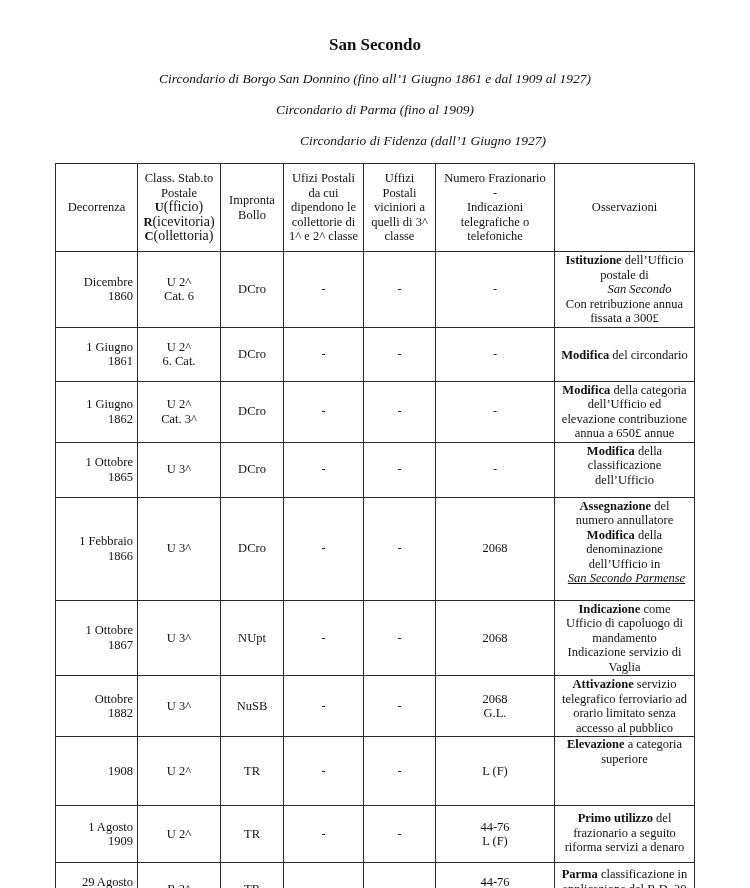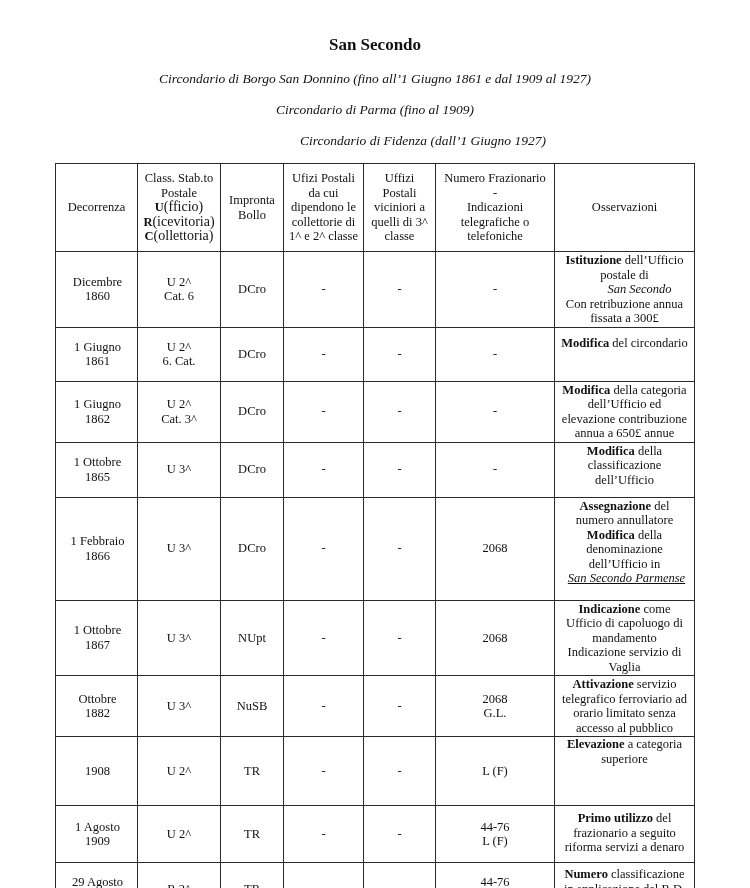--- a/index.html
+++ b/index.html
@@ -22,21 +22,21 @@
     position: absolute; left: 55px; top: 163px;
     border-collapse: collapse; table-layout: fixed;
     width: 639px; font-size: 12.5px; line-height: 14.5px;
   }
   td, th {
     border: 1.6px solid #2a2a2a; vertical-align: middle; padding: 0 4px;
     font-weight: normal; overflow: hidden;
   }
   th { text-align: center; }
   td.c { text-align: center; }
-  td.l { text-align: center; padding-left: 6px; }
+  td.l { text-align: right; padding-left: 6px; }
   td.obs { text-align: center; padding: 1px 5px; vertical-align: top; }
   .b { font-weight: bold; }
   .it { font-style: italic; }
   .small { font-size: 14px; }
   .obs .line { display: block; }
   .indent { display: block; padding-left: 30px; }
   .indent2 { display: block; padding-left: 4px; text-decoration: underline; }
 </style>
 </head>
 <body>
@@ -93,21 +93,21 @@
       </td>
     </tr>
 
     <tr style="height:54px">
       <td class="l"><span>1 Giugno</span><br><span>1861</span></td>
       <td class="c"><span>U 2^</span><br><span>6. Cat.</span></td>
       <td class="c">DCro</td>
       <td class="c">-</td>
       <td class="c">-</td>
       <td class="c">-</td>
-      <td class="obs" style="padding-top:8px">
+      <td class="obs" style="padding-top:20px">
         <span class="b">Modifica</span><span> del circondario</span>
       </td>
     </tr>
 
     <tr style="height:58px">
       <td class="l"><span>1 Giugno</span><br><span>1862</span></td>
       <td class="c"><span>U 2^</span><br><span>Cat. 3^</span></td>
       <td class="c">DCro</td>
       <td class="c">-</td>
       <td class="c">-</td>
@@ -193,17 +193,17 @@
     </tr>
 
     <tr style="height:60px">
       <td class="l" style="vertical-align:top;padding-top:12px"><span>29 Agosto</span><br><span>1912</span></td>
       <td class="c" style="vertical-align:top;padding-top:19px">R 2^</td>
       <td class="c" style="vertical-align:top;padding-top:19px">TR</td>
       <td class="c"></td>
       <td class="c"></td>
       <td class="c" style="vertical-align:top;padding-top:12px"><span>44-76</span><br><span>L (F)</span></td>
       <td class="obs" style="padding-top:4px">
-        <span class="b">Numero</span><span>  classificazione in applicazione del R.D. 30 Giugno 1912 n.857</span>
+        <span class="b">Parma</span><span>  classificazione in applicazione del R.D. 30 Giugno 1912 n.857</span>
       </td>
     </tr>
   </tbody>
 </table>
 
 </body></html>

